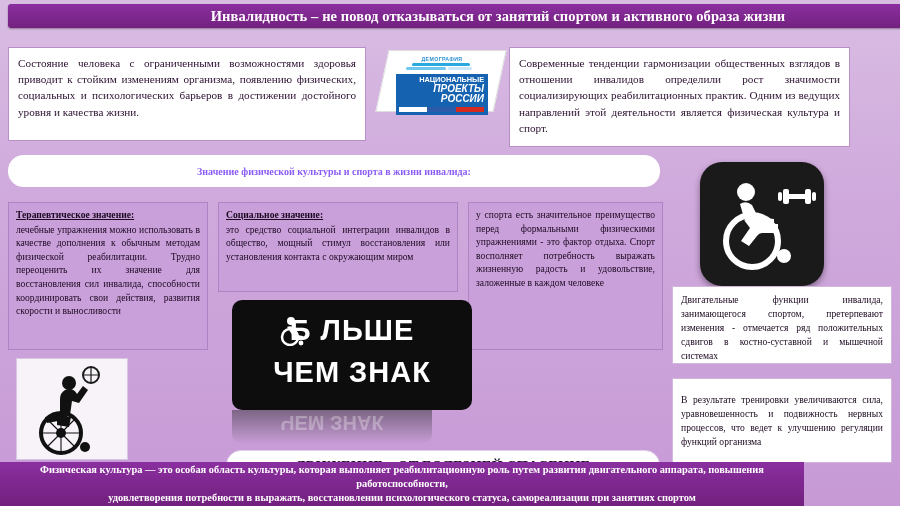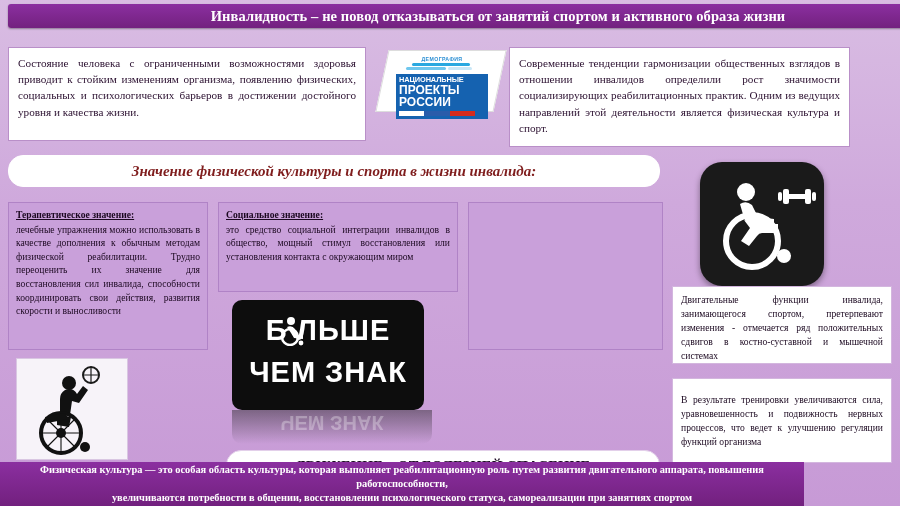--- a/index.html
+++ b/index.html
@@ -106,35 +106,36 @@
   .logo-swoosh span {
     position: absolute;
     height: 3px;
     border-radius: 2px;
   }
   .sw1 { left: 16px; top: 0; width: 58px; background: #2aa8e0; }
   .sw2 { left: 10px; top: 4px; width: 40px; background: #6fc7ee; }
   .sw3 { left: 52px; top: 4px; width: 24px; background: #c9e7f7; }
   .logo-blue {
     background: #1562b0;
-    padding: 2px 13px 3px 3px;
-    text-align: left;
+    padding: 2px 4px 3px 3px;
+    text-align: right;
   }
   .logo-blue .l1 {
     color: #ffffff;
     font-size: 7.4px;
     font-weight: bold;
     line-height: 1.05;
     letter-spacing: -0.1px;
   }
   .logo-blue .l2 {
     color: #ffffff;
-    font-size: 12px;
+    font-size: 10px;
     font-weight: bold;
     line-height: 1.05;
+    font-style: italic;
   }
   .logo-flag {
     margin-top: 2px;
     height: 5px;
     display: flex;
   }
   .logo-flag i { flex: 1; display: block; }
   .fl-w { background: #ffffff; }
   .fl-b { background: #2a5caa; }
   .fl-r { background: #d52b1e; }
@@ -147,23 +148,22 @@
     height: 30px;
     background: #ffffff;
     border-radius: 15px;
     border: 1px solid #ffffff;
     display: flex;
     align-items: center;
     justify-content: center;
   }
   #section-header .t {
     font-weight: bold;
-    font-size: 15px;
-    color: #7f1d1d;
-    font-style: italic;
+    font-size: 10px;
+    color: #8b5cf6;
   }
   
   .pbox {
     position: absolute;
     background: #c9a0da;
     border: 1px solid #b083c6;
     box-sizing: border-box;
     padding: 5px 7px;
     font-size: 9.6px;
     line-height: 1.42;
@@ -221,21 +221,21 @@
     font-size: 9.6px;
     line-height: 1.45;
     text-align: justify;
     color: #1b0820;
   }
   
   #bolshe-image {
     position: absolute;
     left: 232px;
     top: 300px;
-    width: 192px;
+    width: 240px;
     height: 110px;
     background: #0d0d0d;
     border-radius: 10px;
     overflow: hidden;
   }
   #bolshe-image .row1 {
     position: absolute;
     left: 0; right: 0;
     top: 14px;
     text-align: center;
@@ -373,21 +373,21 @@
     <div class="t">Значение физической культуры и спорта в жизни инвалида:</div>
   </div>
 
   <div class="pbox" id="pbox-2">
     <span class="h">Социальное значение:</span><span> это средство социальной интеграции инвалидов в общество, мощный стимул восстановления или установления контакта с окружающим миром</span>
   </div>
   <div class="pbox" id="pbox-1">
     <span class="h">Терапевтическое значение:</span><span> лечебные упражнения можно использовать в качестве дополнения к обычным методам физической реабилитации. Трудно переоценить их значение для восстановления сил инвалида, способности координировать свои действия, развития скорости и выносливости</span>
   </div>
   <div class="pbox" id="pbox-3">
-    
+    <span> у спорта есть значительное преимущество перед формальными физическими упражнениями - это фактор отдыха. Спорт восполняет потребность выражать жизненную радость и удовольствие, заложенные в каждом человеке</span>
   </div>
 
   <div id="wheelchair-badge">
     <svg width="124" height="124" viewBox="0 0 124 124" aria-hidden="true">
 
       <circle cx="46" cy="30" r="9" fill="#ffffff"></circle>
 
       <path d="M40 42 q6 -4 12 1 l6 12 l16 2 l0 8 l-22 -2 q-6 -1 -8 -7 z" fill="#ffffff"></path>
 
       <path d="M44 58 q10 4 20 4 l14 0 l0 9 l-16 0 q-3 0 -5 3 l-8 10 l-8 -5 l9 -13 z" fill="#ffffff"></path>
@@ -438,16 +438,16 @@
   <div class="bolshe-reflection">
     <div class="rtext">ЧЕМ ЗНАК</div>
   </div>
 
   <div id="movement-banner">
     <div class="t">ДВИЖЕНИЕ – ОТ БОЛЕЗНЕЙ СПАСЕНИЕ</div>
   </div>
 
   <div id="footer-bar">
     <div class="line">Физическая культура — это особая область культуры, которая выполняет реабилитационную роль путем развития двигательного аппарата, повышения работоспособности,</div>
-    <div class="line">увеличиваются потребности в общении, восстановлении психологического статуса, самореализации при занятиях спортом</div>
+    <div class="line">удовлетворения потребности в выражать, восстановлении психологического статуса, самореализации при занятиях спортом</div>
   </div>
 
 </div>
 
 </body></html>

